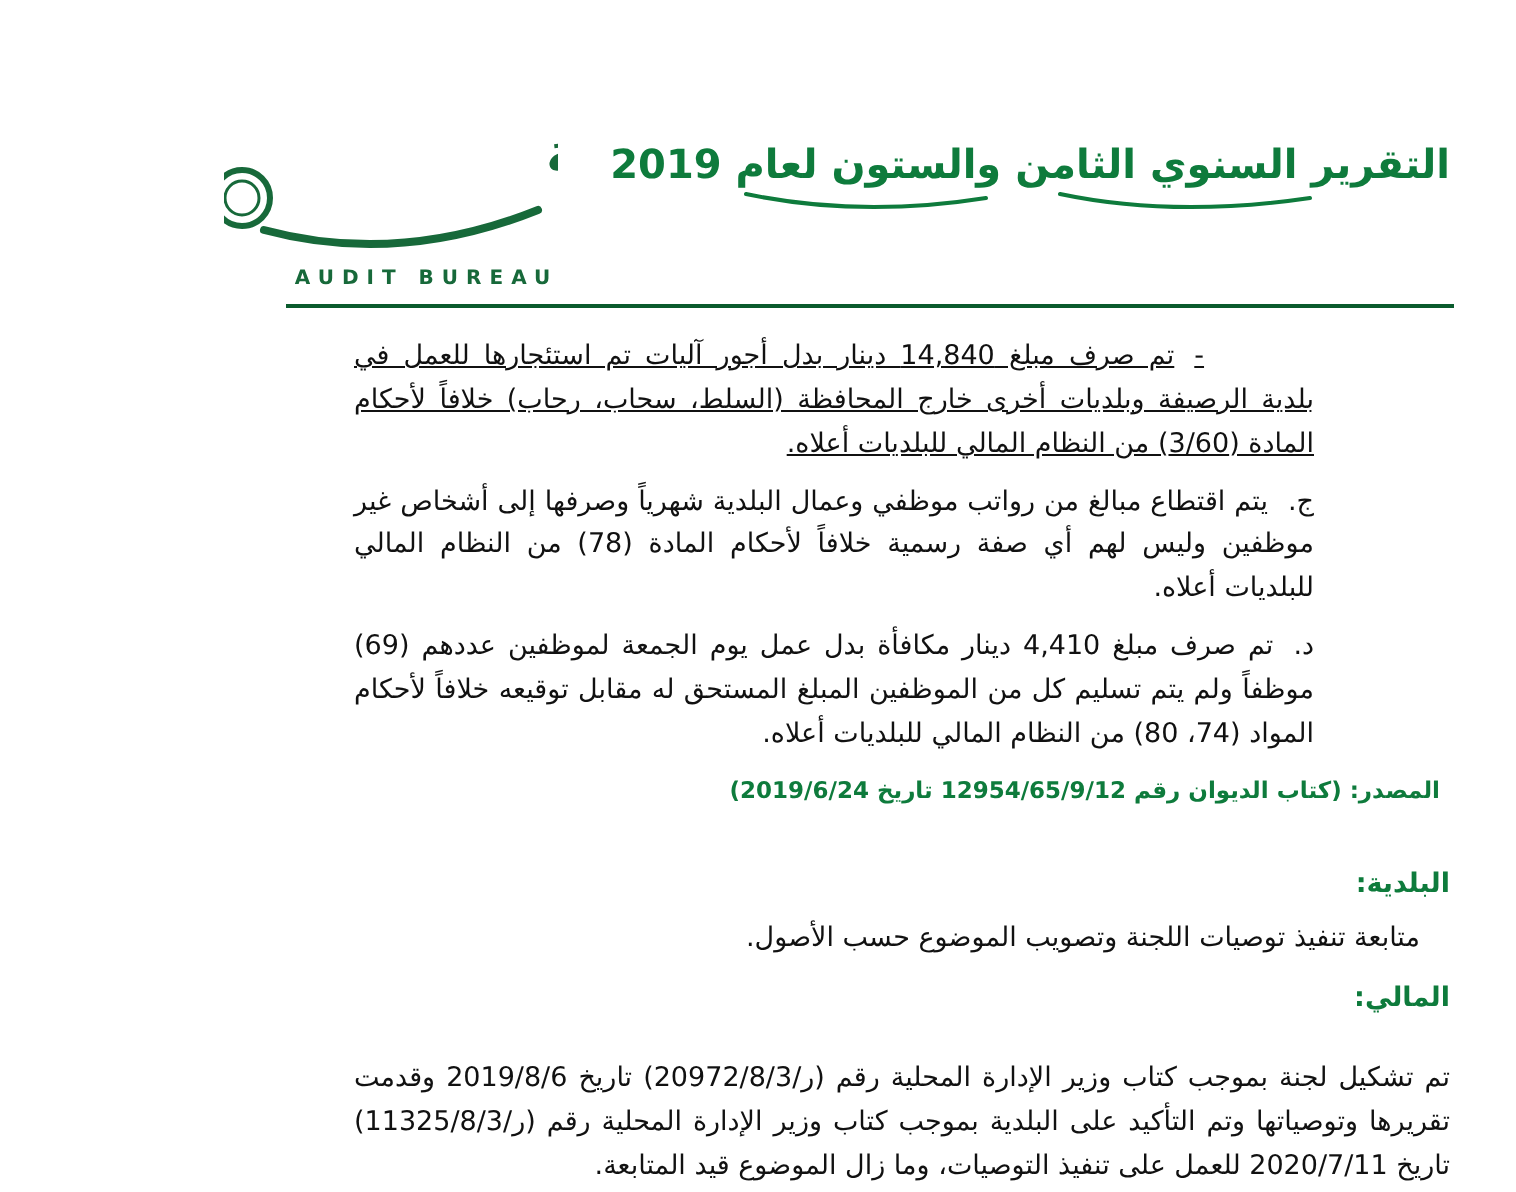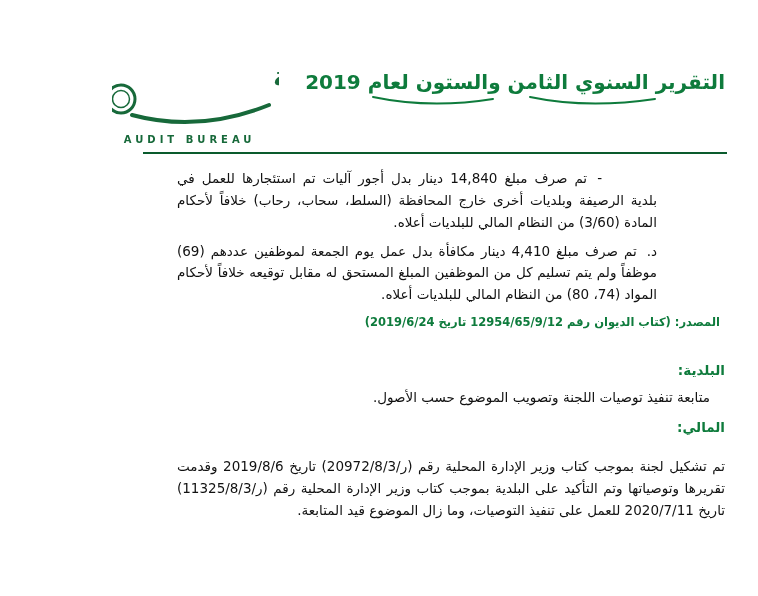--- a/index.html
+++ b/index.html
@@ -24,21 +24,21 @@
   }
   .title-block { text-align: center; margin-top: -18px; }
   .title {
     font-size: 20px;
     font-weight: bold;
     color: #0e7b3c;
     letter-spacing: 0.3px;
     white-space: nowrap;
   }
   .title-swash { display: block; margin: 1px auto 0 auto; }
-  .logo { display: flex; flex-direction: column; align-items: center; margin-left: 28px; margin-right: 26px; }
+  .logo { display: flex; flex-direction: column; align-items: flex-start; margin-left: 28px; margin-right: 26px; }
   .logo-en {
     direction: ltr;
     font-size: 10px;
     font-weight: bold;
     letter-spacing: 4px;
     color: #17693a;
     margin-top: 1px;
     padding-left: 6px;
   }
   
@@ -52,21 +52,21 @@
   .report-body {
     margin: 14px 33px 0 65px;
     font-size: 13.5px;
     line-height: 1.62;
   }
   .finding {
     margin-right: 68px;
     margin-bottom: 7px;
     text-align: justify;
   }
-  .indent-deep { text-indent: 55px; }
+  .indent-deep { text-indent: 55px; text-decoration: underline; }
   .fmarker { margin-left: 10px; }
   .source {
     color: #0e7b3c;
     font-weight: bold;
     font-size: 11.5px;
     margin: 6px 5px 28px 0;
   }
   .gheading {
     color: #0e7b3c;
     font-weight: bold;
@@ -102,20 +102,23 @@
   </header>
 
   <hr class="rule">
 
   <main class="report-body">
 
     <p class="finding indent-deep">
       <span class="fmarker">-</span><span>تم صرف مبلغ 14,840 دينار بدل أجور آليات تم استئجارها للعمل في بلدية الرصيفة وبلديات أخرى خارج المحافظة (السلط، سحاب، رحاب) خلافاً لأحكام المادة (3/60) من النظام المالي للبلديات أعلاه.</span>
     </p>
 
+    <p class="finding">
+      <span class="fmarker">ج.</span><span>يتم اقتطاع مبالغ من رواتب موظفي وعمال البلدية شهرياً وصرفها إلى أشخاص غير موظفين وليس لهم أي صفة رسمية خلافاً لأحكام المادة (78) من النظام المالي للبلديات أعلاه.</span>
+    </p>
 
     <p class="finding">
       <span class="fmarker">د.</span><span>تم صرف مبلغ 4,410 دينار مكافأة بدل عمل يوم الجمعة لموظفين عددهم (69) موظفاً ولم يتم تسليم كل من الموظفين المبلغ المستحق له مقابل توقيعه خلافاً لأحكام المواد (74، 80) من النظام المالي للبلديات أعلاه.</span>
     </p>
 
     <p class="source">المصدر: (كتاب الديوان رقم 12954/65/9/12 تاريخ 2019/6/24)</p>
 
     <h3 class="gheading">البلدية:</h3>
     <p class="rec-text">متابعة تنفيذ توصيات اللجنة وتصويب الموضوع حسب الأصول.</p>
 

